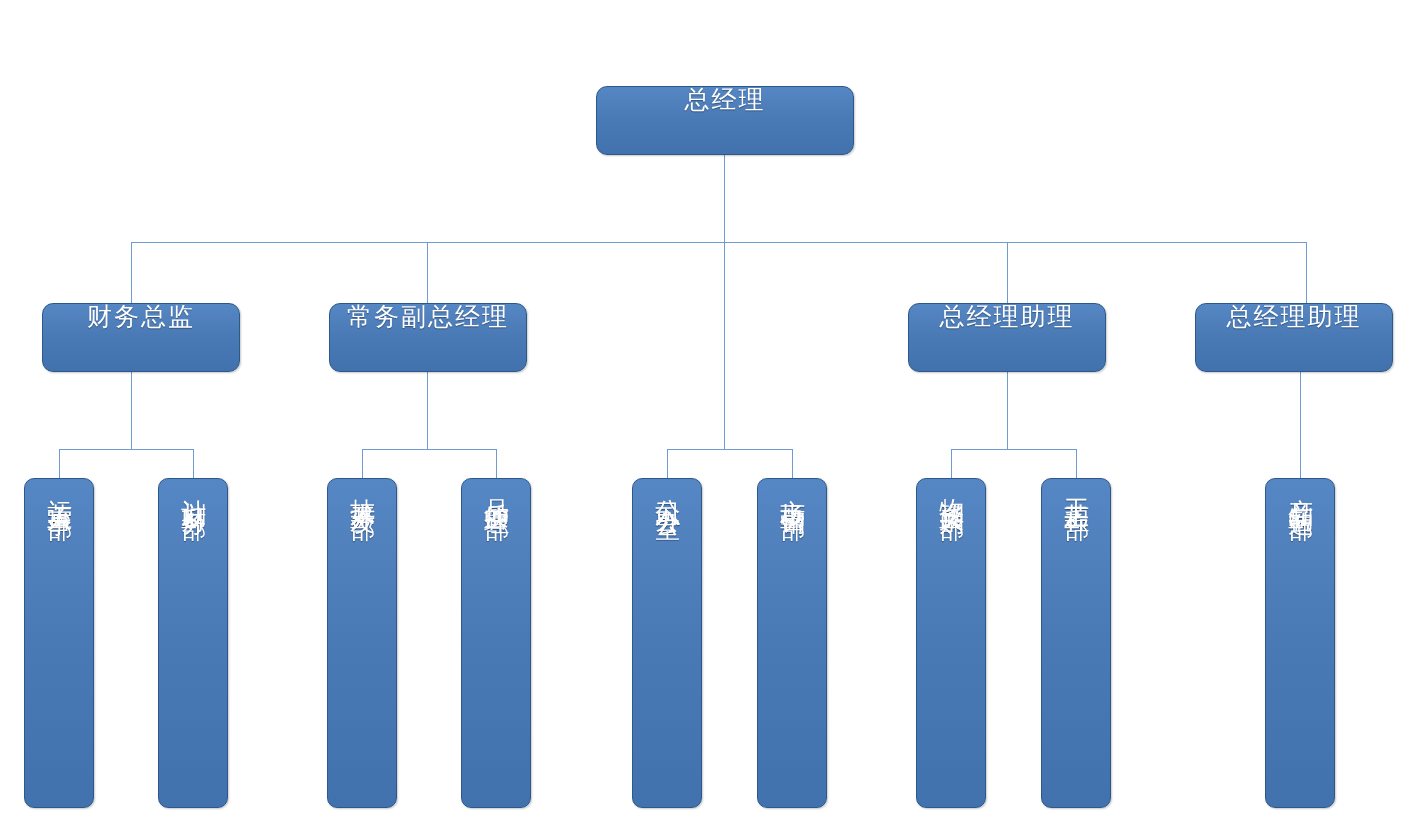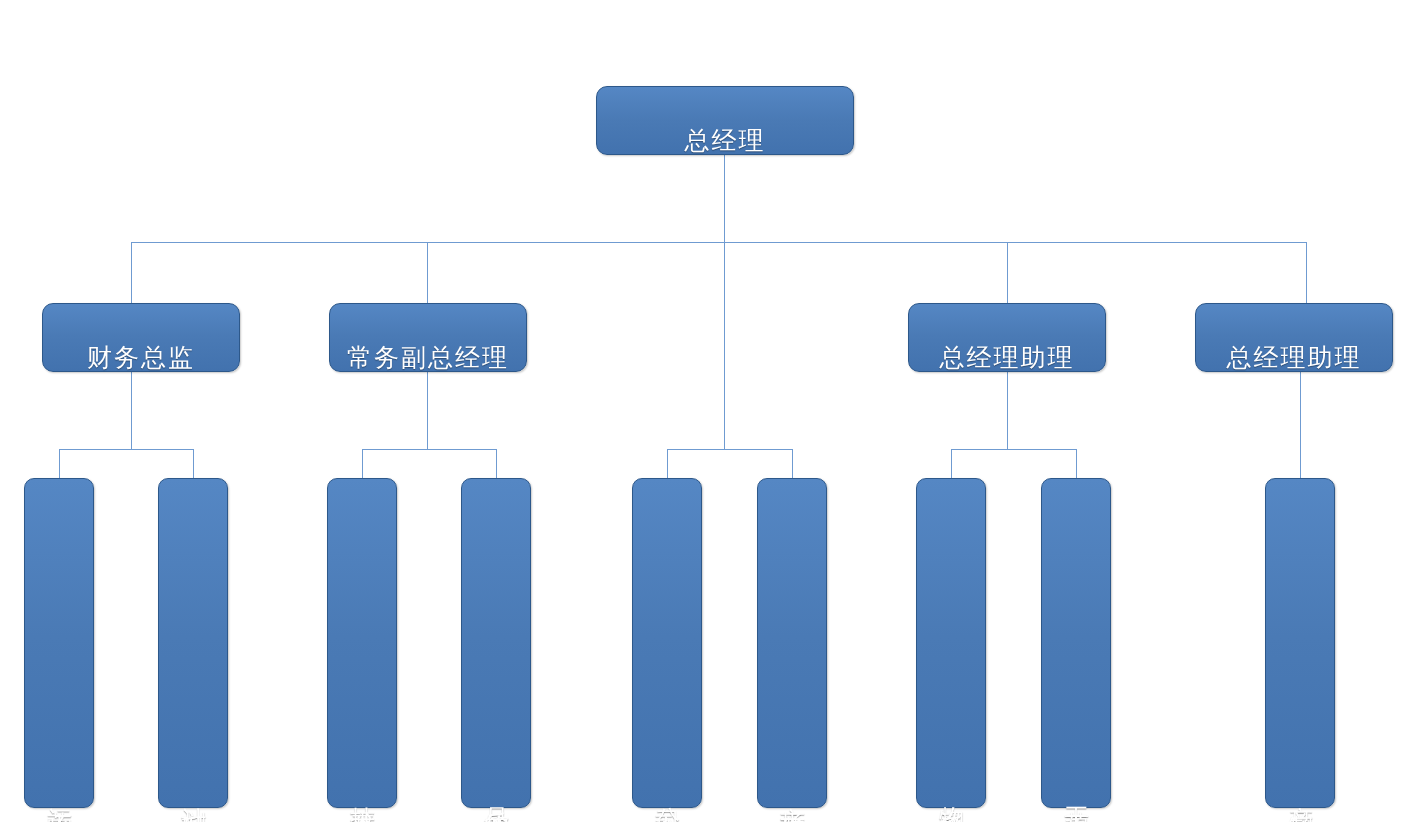--- a/index.html
+++ b/index.html
@@ -21,21 +21,21 @@
   
   .node {
     position: absolute;
     box-sizing: border-box;
     background: linear-gradient(to bottom, #5587c4 0%, #4a7ab5 48%, #4272ae 100%);
     border: 1.4px solid #2d5party;
     border: 1.4px solid #2d588a;
     color: #ffffff;
     text-shadow: 0 1px 1px rgba(0,0,0,0.35);
     display: flex;
-    align-items: flex-end;
+    align-items: flex-start;
     justify-content: center;
     box-shadow: 1px 1px 2px rgba(0,0,0,0.22);
   }
   .node.rounded { border-radius: 11px; }
   .node.leaf    { border-radius: 10px; }
 
   .node-label {
     font-size: 25px;
     line-height: 1.05;
     letter-spacing: 2px;

